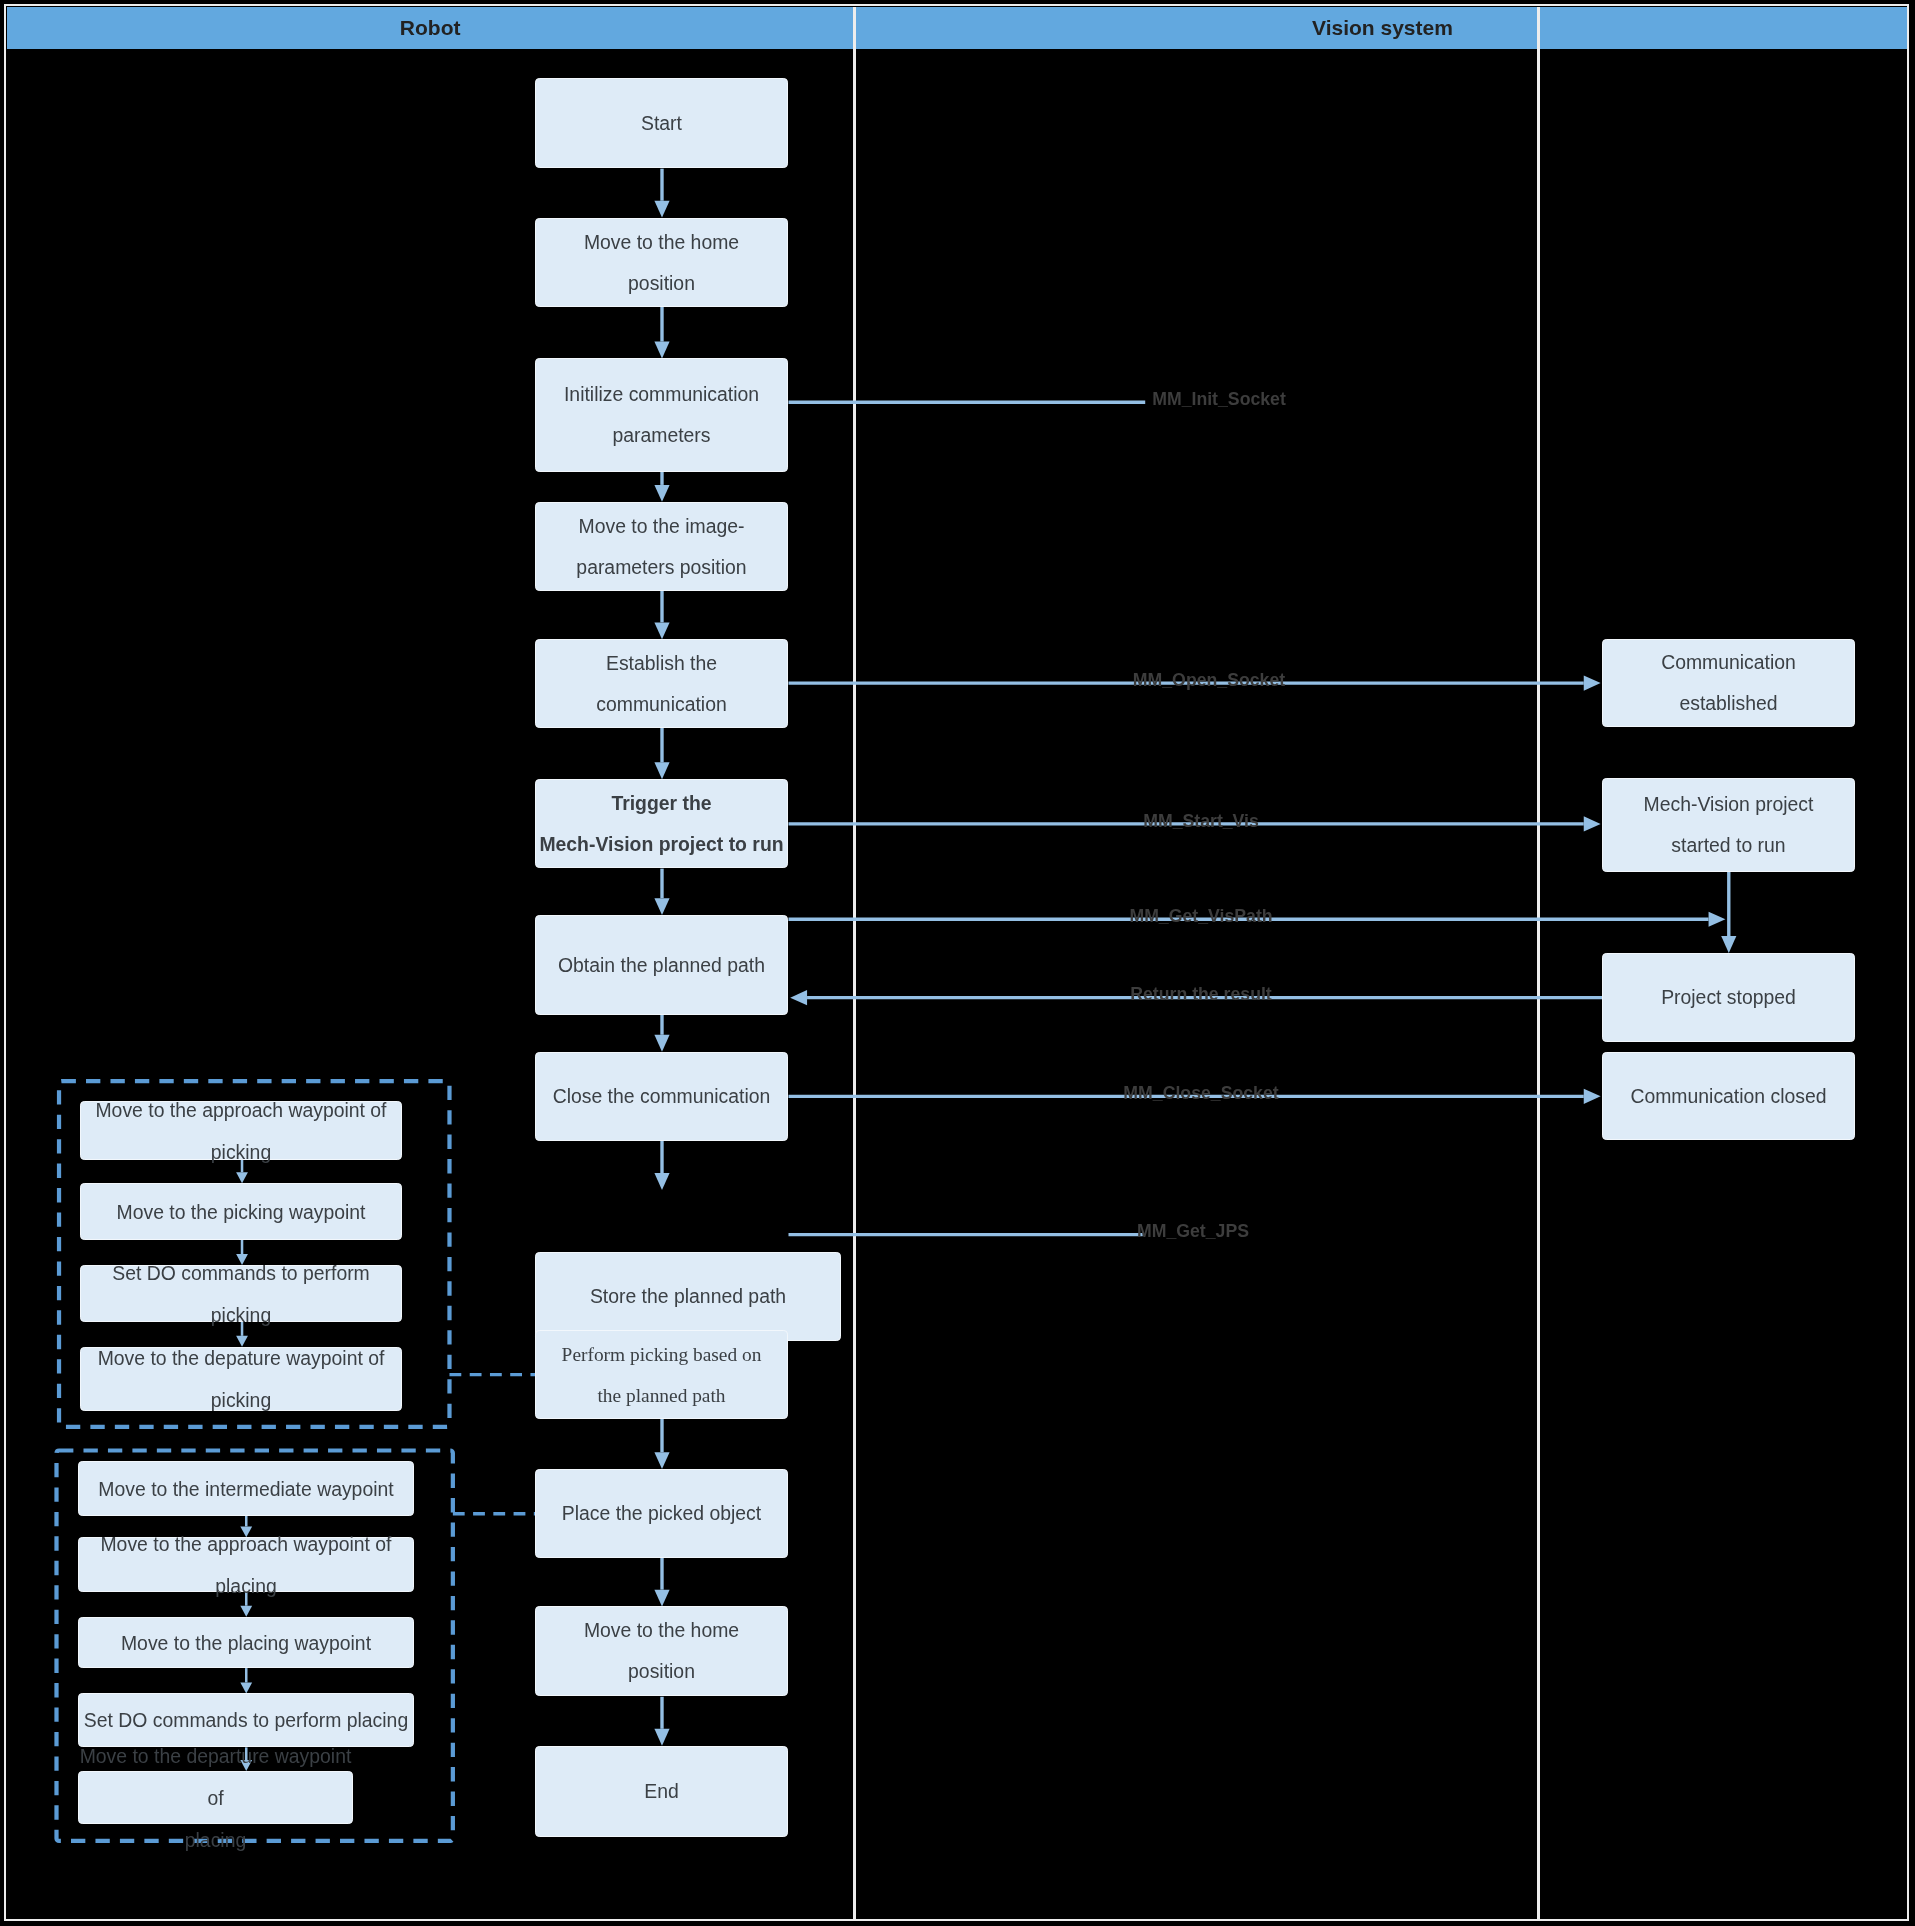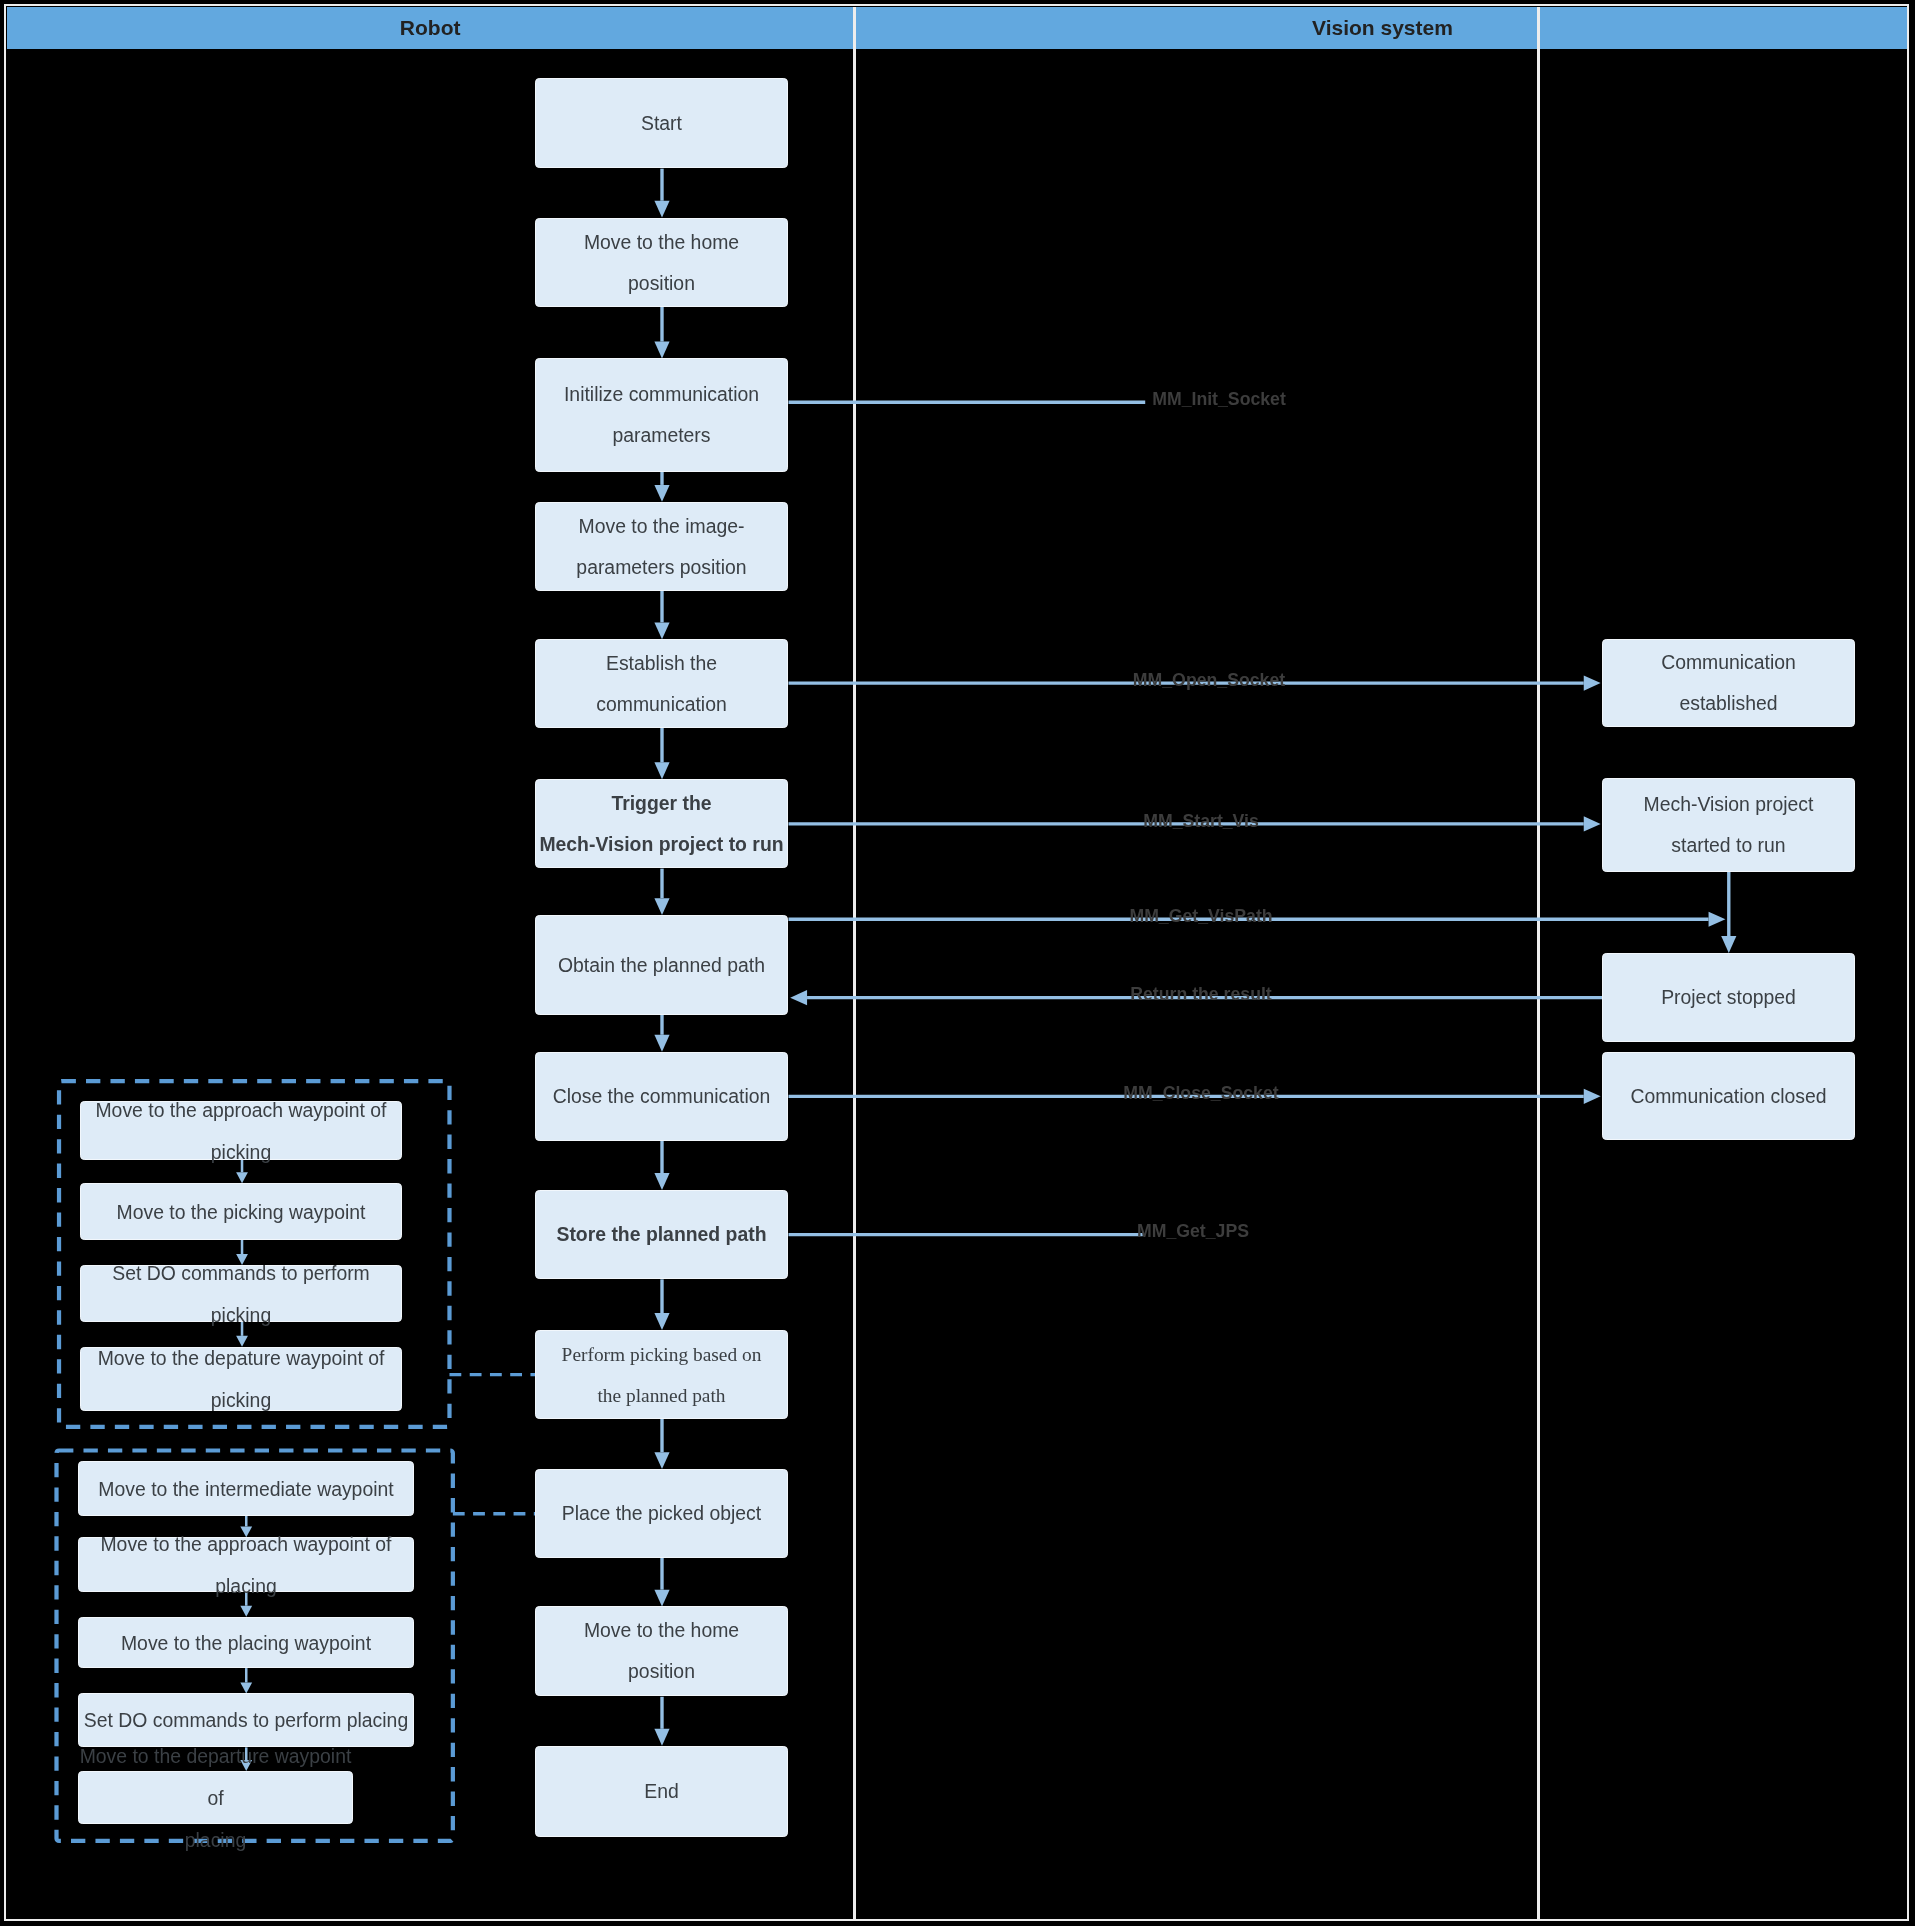--- a/index.html
+++ b/index.html
@@ -168,21 +168,21 @@
       <div class="node main-node" style="left: 535px; top: 358px; width: 253px; height: 114px;">Initilize communication
 parameters</div>
       <div class="node main-node" style="left: 535px; top: 502px; width: 253px; height: 89px;">Move to the image-
 parameters position</div>
       <div class="node main-node" style="left: 535px; top: 639px; width: 253px; height: 89px;">Establish the
 communication</div>
       <div class="node main-node" style="left: 535px; top: 779px; width: 253px; height: 89px; font-weight: bold;">Trigger the
 Mech-Vision project to run</div>
       <div class="node main-node" style="left: 535px; top: 915px; width: 253px; height: 100px;">Obtain the planned path</div>
       <div class="node main-node" style="left: 535px; top: 1052px; width: 253px; height: 89px;">Close the communication</div>
-      <div class="node main-node" style="left: 535px; top: 1190px; width: 253px; height: 89px; font-weight: bold;">Store the planned path</div>
+      <div class="node main-node" style="left: 535px; top: 1252px; width: 306px; height: 89px;">Store the planned path</div>
       <div class="node main-node" style="left: 535px; top: 1330px; width: 253px; height: 89px; font-family: Liberation Serif, serif;">Perform picking based on
 the planned path</div>
       <div class="node main-node" style="left: 535px; top: 1469px; width: 253px; height: 89px;">Place the picked object</div>
       <div class="node main-node" style="left: 535px; top: 1606px; width: 253px; height: 90px;">Move to the home
 position</div>
       <div class="node main-node" style="left: 535px; top: 1746px; width: 253px; height: 91px;">End</div>
       <div class="node vision-node" style="left: 1602px; top: 639px; width: 253px; height: 88px;">Communication
 established</div>
       <div class="node vision-node" style="left: 1602px; top: 778px; width: 253px; height: 94px;">Mech-Vision project
 started to run</div>

